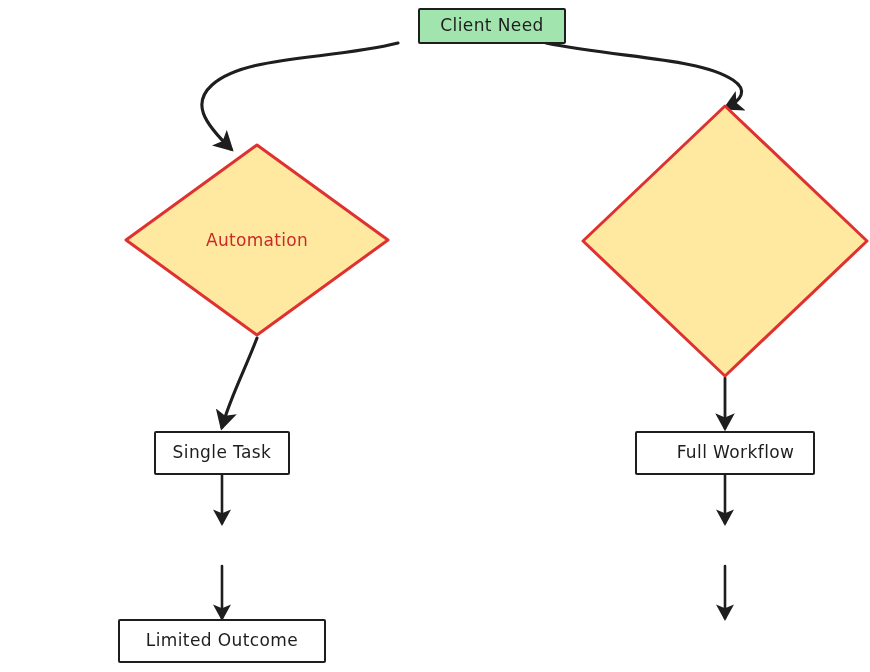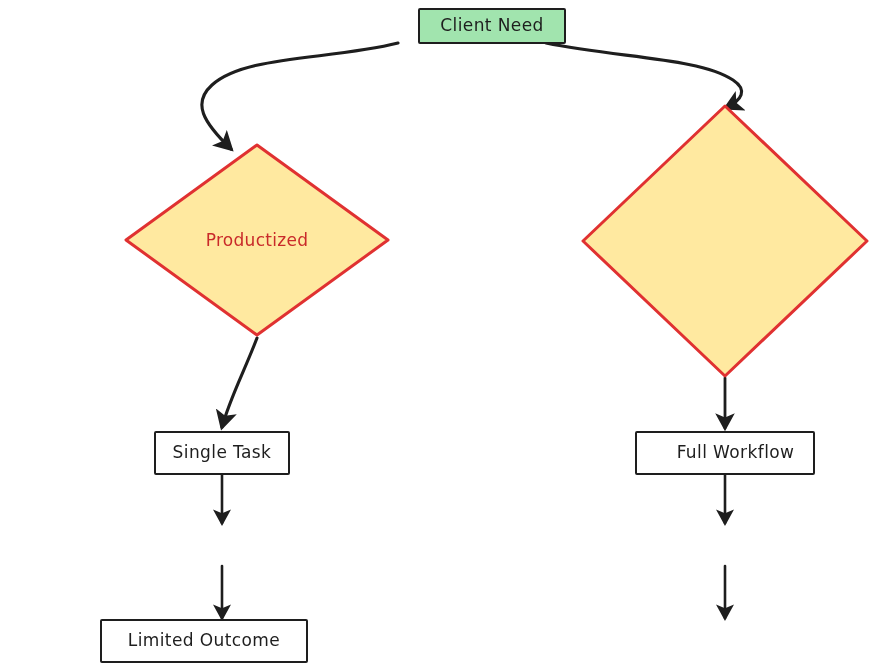--- a/index.html
+++ b/index.html
@@ -97,36 +97,36 @@
   </svg>
 
   <div class="node rect green" style="left:398px; top:8px; width:148px; height:36px;margin-left:20px;">
     <span>Client Need</span>
   </div>
 
   <div class="node diamond" style="left:123px; top:142px; width:268px; height:196px;">
     <svg width="268" height="196" viewBox="0 0 268 196">
       <polygon points="134,3 265,98 134,193 3,98" fill="#ffe9a0" stroke="#e03131" stroke-width="3" stroke-linejoin="round"></polygon>
     </svg>
-    <span class="dlabel">Productized</span>
+    <span class="dlabel">Automation</span>
   </div>
 
   <div class="node diamond" style="left:580px; top:103px; width:290px; height:276px;">
     <svg width="290" height="276" viewBox="0 0 290 276">
       <polygon points="145,3 287,138 145,273 3,138" fill="#ffe9a0" stroke="#e03131" stroke-width="3" stroke-linejoin="round"></polygon>
     </svg>
   </div>
 
   <div class="node rect" style="left:154px; top:431px; width:136px; height:44px;">
     <span>Single Task</span>
   </div>
 
   <div class="node rect" style="left:635px; top:431px; width:180px; height:44px;padding-left:21px;">
     <span>Full Workflow</span>
   </div>
 
 
-  <div class="node rect" style="left:100px; top:619px; width:208px; height:44px;">
+  <div class="node rect" style="left:118px; top:619px; width:208px; height:44px;">
     <span>Limited Outcome</span>
   </div>
 
 
 </div>
 
 </body></html>

